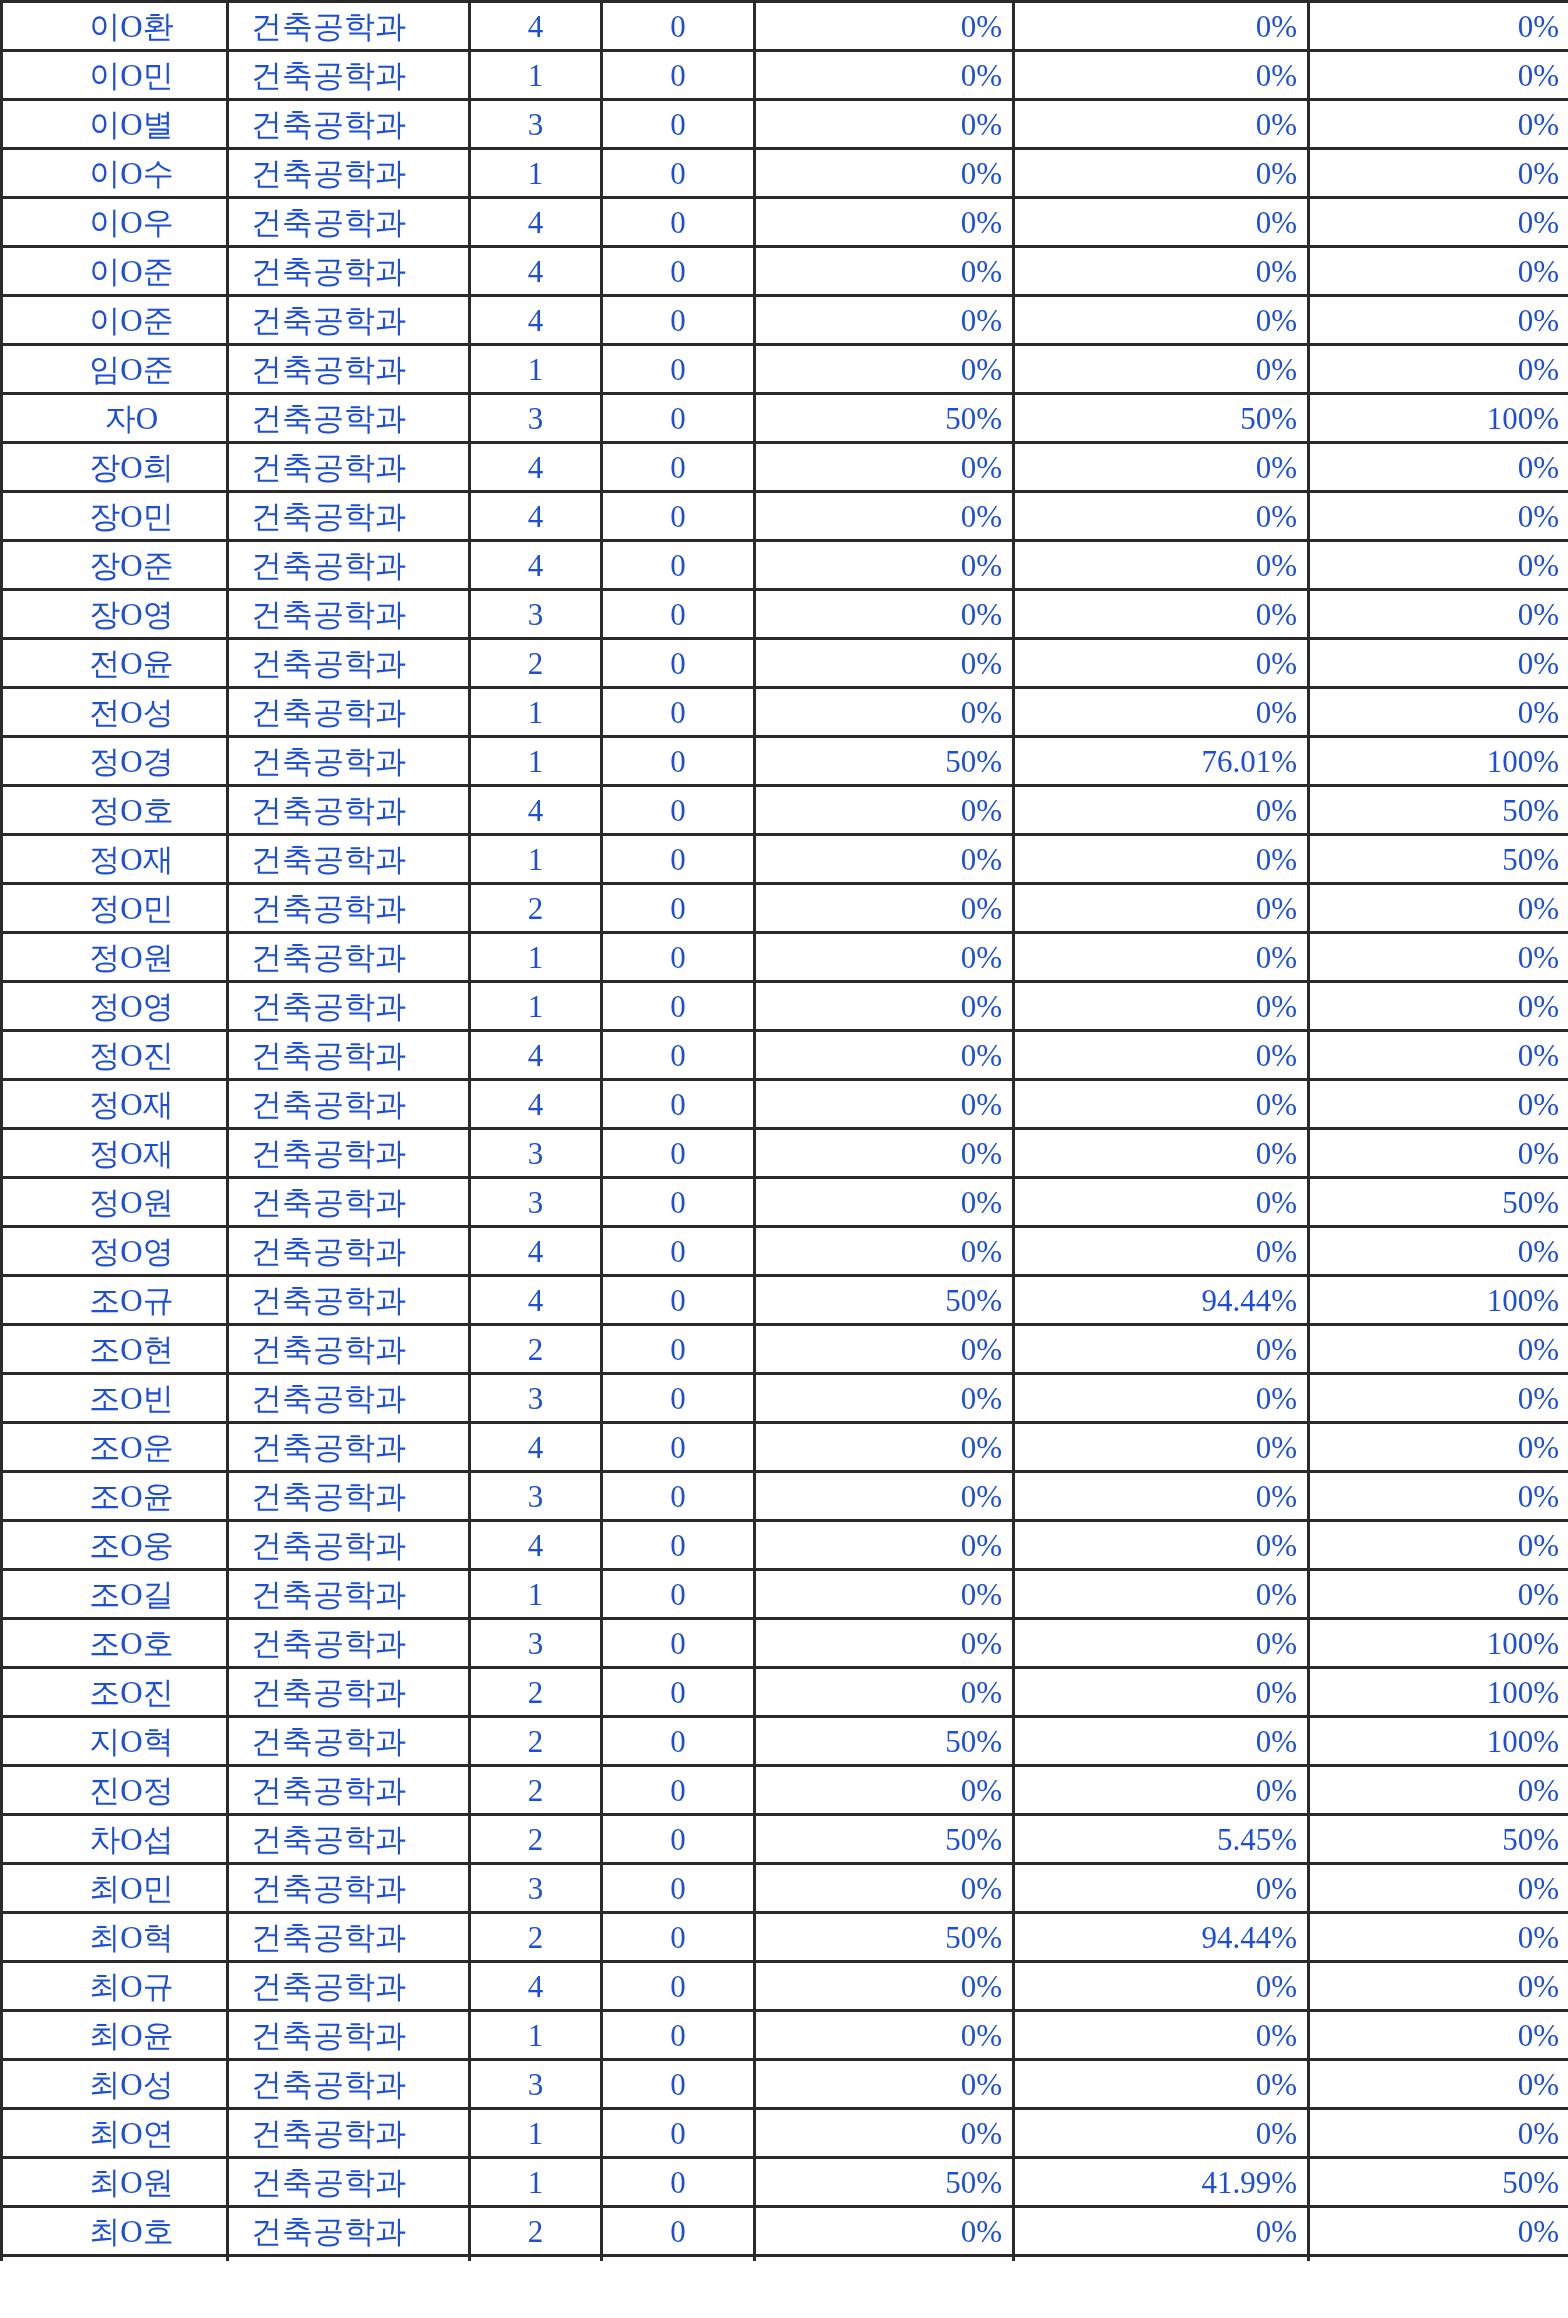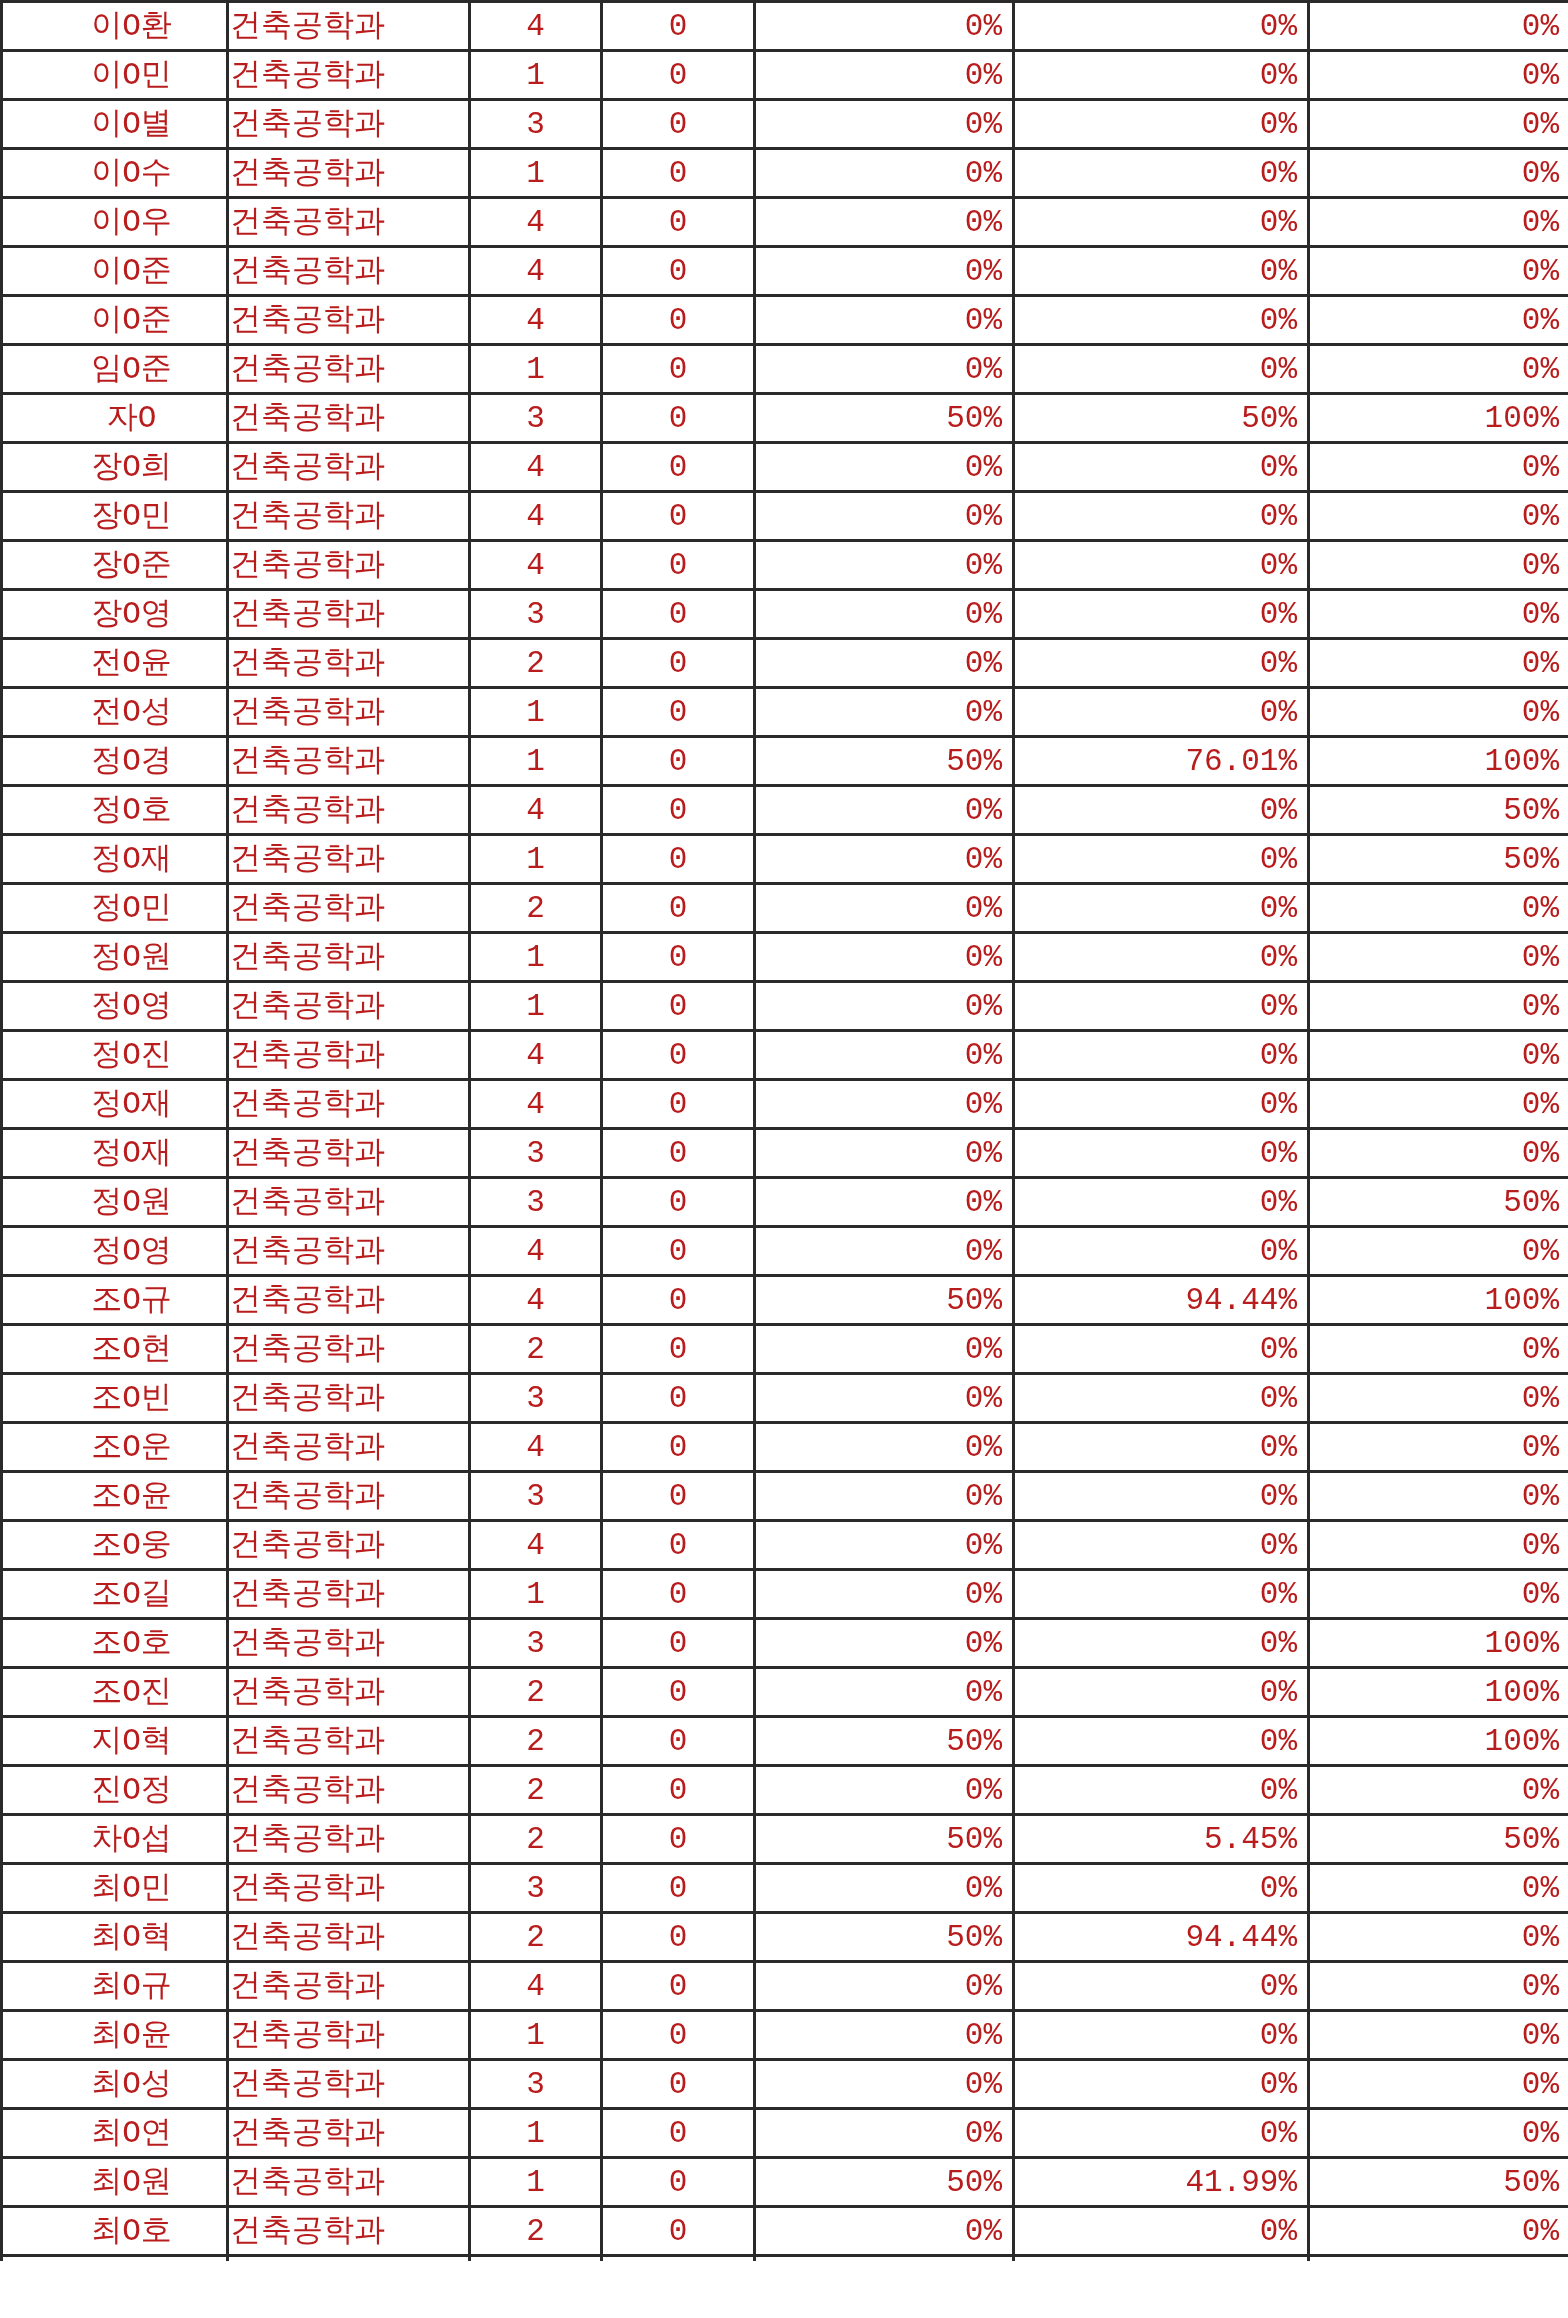--- a/index.html
+++ b/index.html
@@ -6,22 +6,22 @@
     margin: 0;
     padding: 0;
     background: #ffffff;
   }
   #sheet {
     position: relative;
     width: 1569px;
     height: 2261px;
     overflow: hidden;
     background: #ffffff;
-    font-family: Liberation Mono, monospace;
-    color: #b91c1c;
+    font-family: Liberation Serif, serif;
+    color: #1d4ed8;
     border-top: 3.1px solid #2a2a2a;
     border-left: 3.8px solid #2a2a2a;
     box-sizing: border-box;
   }
   .row {
     display: grid;
     grid-template-columns: 226px 242px 132px 153px 259px 295px 1fr;
     height: 49px;
     box-sizing: border-box;
   }
@@ -32,21 +32,21 @@
     display: flex;
     align-items: center;
     font-size: 31px;
     line-height: 45px;
     white-space: nowrap;
     overflow: hidden;
   }
   
   .c0 { justify-content: center; padding-left: 34px; }
   
-  .c1 { justify-content: flex-start; padding-left: 1px; }
+  .c1 { justify-content: flex-start; padding-left: 22px; }
   
   .c2, .c3 { justify-content: center; }
   
   .c4, .c5, .c6 { justify-content: flex-end; padding-right: 10px; }
   
   .c6 { border-right: none; }
 </style>
 </head>
 <body>
 

